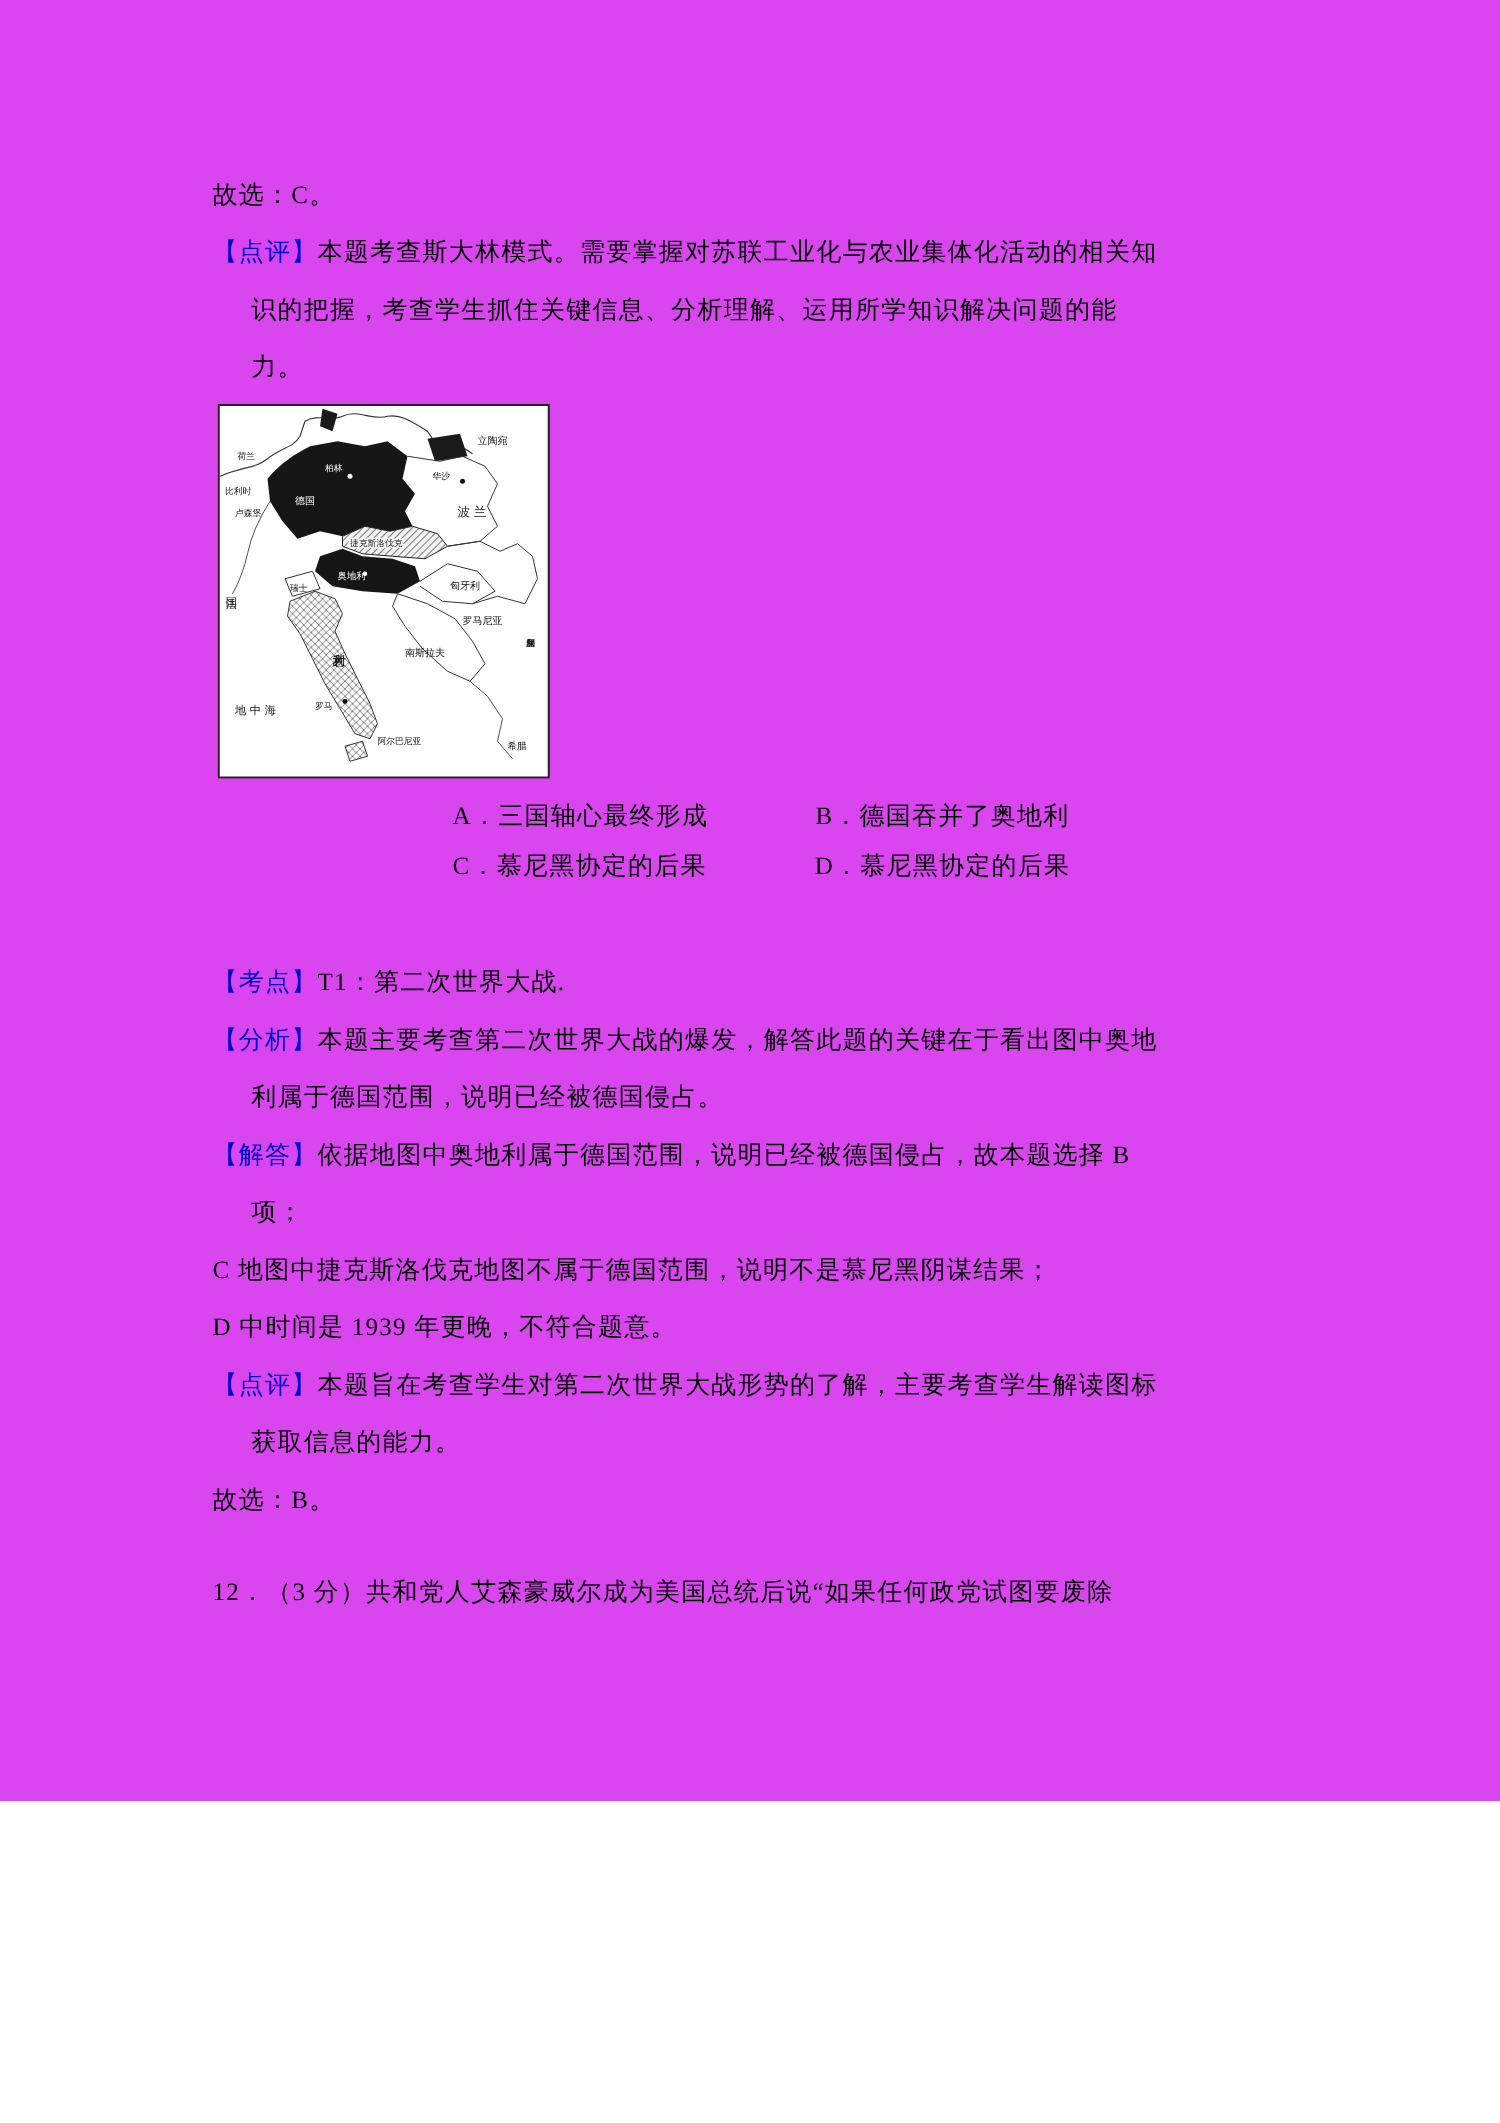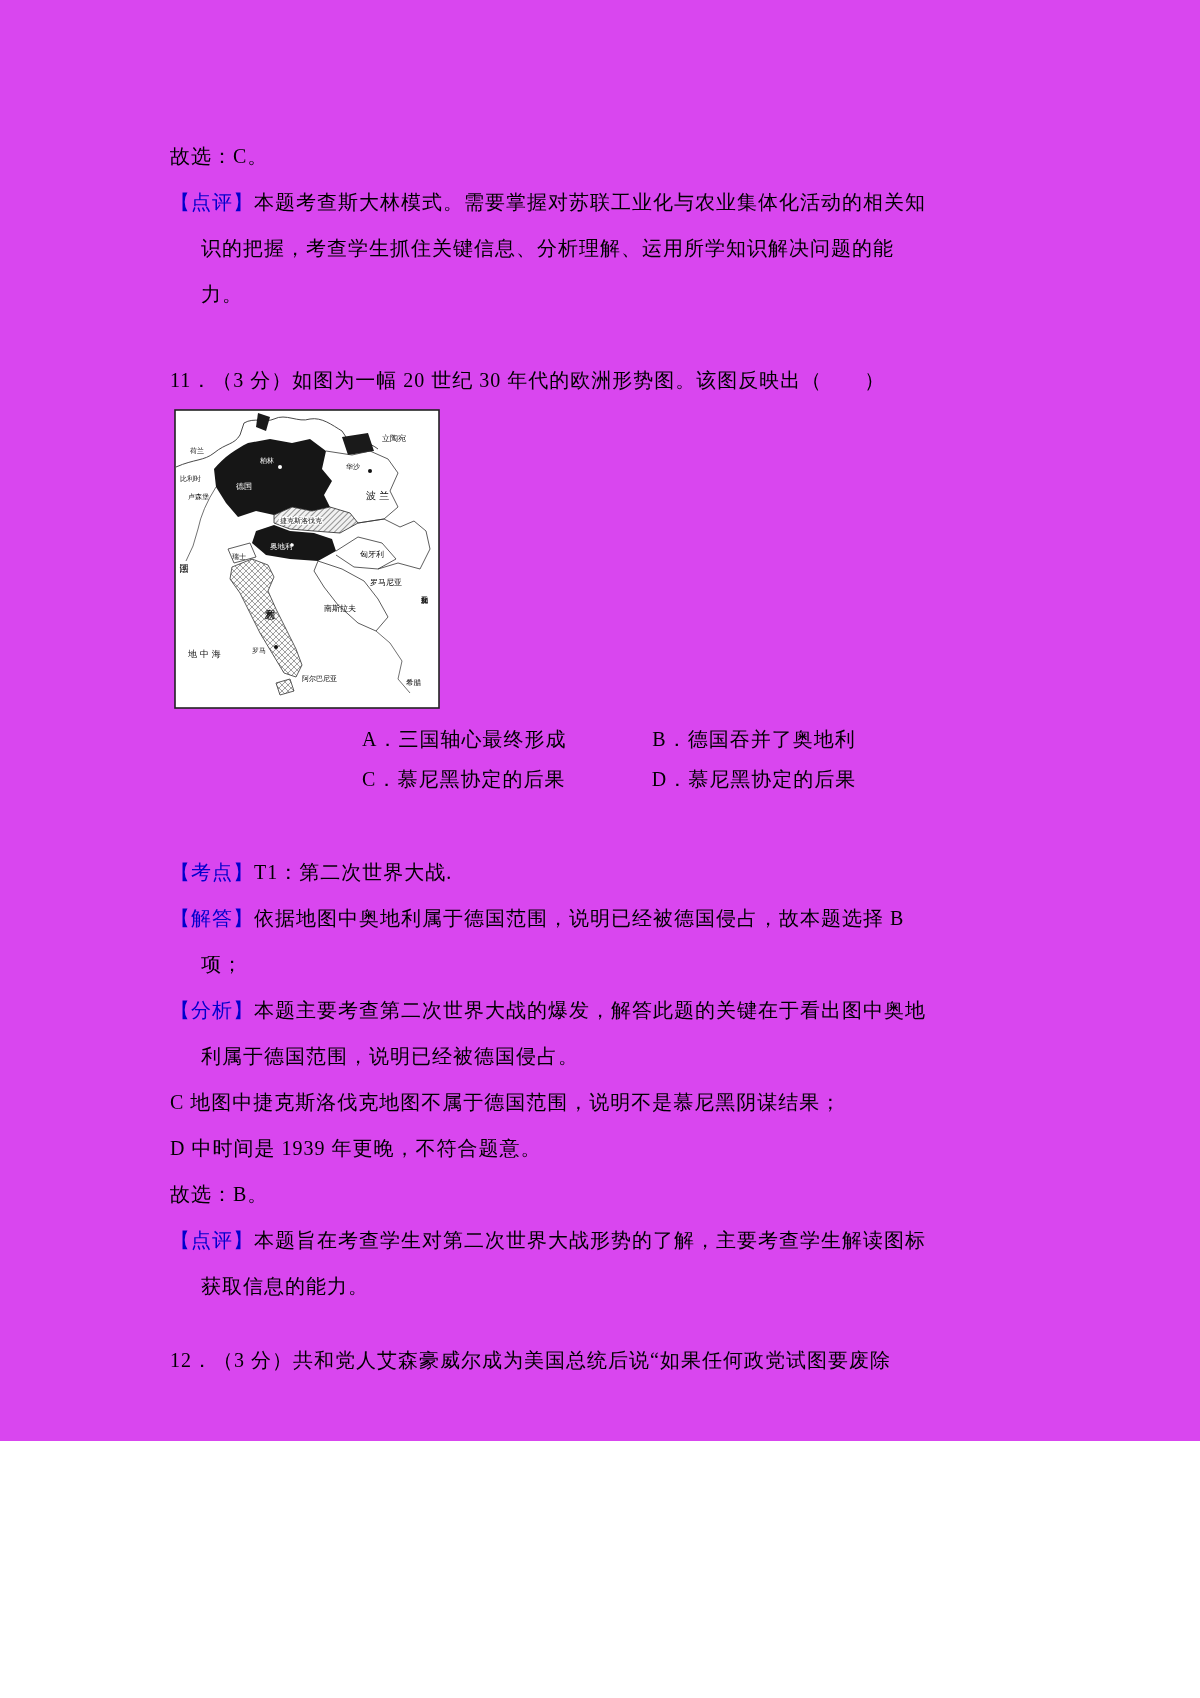--- a/index.html
+++ b/index.html
@@ -43,21 +43,20 @@
 </head>
 <body>
 
 <div class="page">
   <div class="content">
 
     <p class="line">故选：C。</p>
 
     <p class="line hang"><span class="blue">【点评】</span><span>本题考查斯大林模式。需要掌握对苏联工业化与农业集体化活动的相关知识的把握，考查学生抓住关键信息、分析理解、运用所学知识解决问题的能力。</span></p>
 
-    <p class="line q-stem">11．（3 分）如图为一幅 20 世纪 30 年代的欧洲形势图。该图反映出（　　）</p>
 
     <div class="map-fig">
       <svg width="266" height="300" viewBox="0 0 266 300">
         <defs>
           <pattern id="hatch" width="4" height="4" patternUnits="userSpaceOnUse" patternTransform="rotate(45)">
             <rect width="4" height="4" fill="#f1f1f1"></rect>
             <line x1="0" y1="0" x2="0" y2="4" stroke="#444" stroke-width="1.1"></line>
           </pattern>
           <pattern id="cross" width="6" height="6" patternUnits="userSpaceOnUse">
             <rect width="6" height="6" fill="#fbfbfb"></rect>
@@ -124,27 +123,27 @@
       <div class="opt-row">
         <span class="opt first">A．三国轴心最终形成</span><span class="opt">B．德国吞并了奥地利</span>
       </div>
       <div class="opt-row">
         <span class="opt first">C．慕尼黑协定的后果</span><span class="opt">D．慕尼黑协定的后果</span>
       </div>
     </div>
 
     <p class="line hang gap-lg"><span class="blue">【考点】</span><span>T1：第二次世界大战.</span></p>
 
+    <p class="line hang"><span class="blue">【分析】</span><span>本题主要考查第二次世界大战的爆发，解答此题的关键在于看出图中奥地利属于德国范围，说明已经被德国侵占。</span></p>
+
     <p class="line hang"><span class="blue">【解答】</span><span>依据地图中奥地利属于德国范围，说明已经被德国侵占，故本题选择 B项；</span></p>
-
-    <p class="line hang"><span class="blue">【分析】</span><span>本题主要考查第二次世界大战的爆发，解答此题的关键在于看出图中奥地利属于德国范围，说明已经被德国侵占。</span></p>
 
     <p class="line">C 地图中捷克斯洛伐克地图不属于德国范围，说明不是慕尼黑阴谋结果；</p>
     <p class="line">D 中时间是 1939 年更晚，不符合题意。</p>
+    <p class="line hang"><span class="blue">【点评】</span><span>本题旨在考查学生对第二次世界大战形势的了解，主要考查学生解读图标获取信息的能力。</span></p>
+
     <p class="line">故选：B。</p>
-
-    <p class="line hang"><span class="blue">【点评】</span><span>本题旨在考查学生对第二次世界大战形势的了解，主要考查学生解读图标获取信息的能力。</span></p>
 
     <p class="line gap-md">12．（3 分）共和党人艾森豪威尔成为美国总统后说“如果任何政党试图要废除</p>
   </div>
 
   <div class="footer"><span>第</span><b>13</b><span>页（共</span><b>18</b><span>页）</span></div>
 </div>
 
 </body></html>

